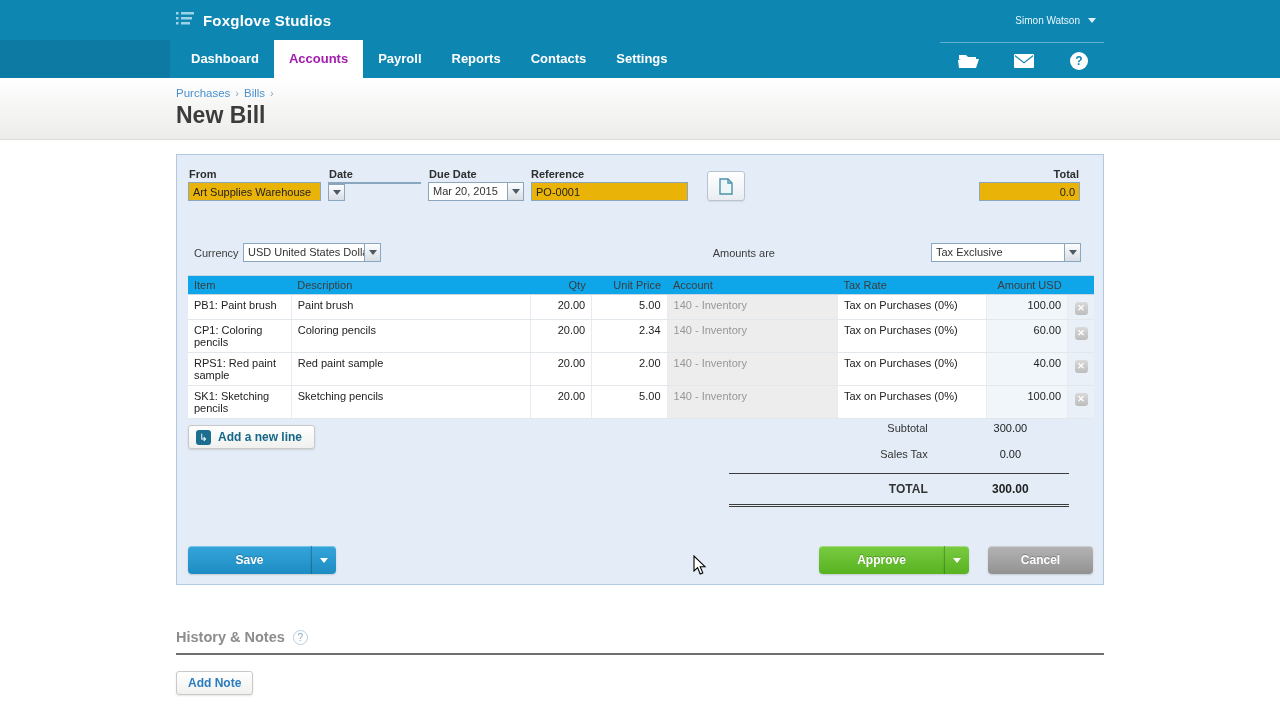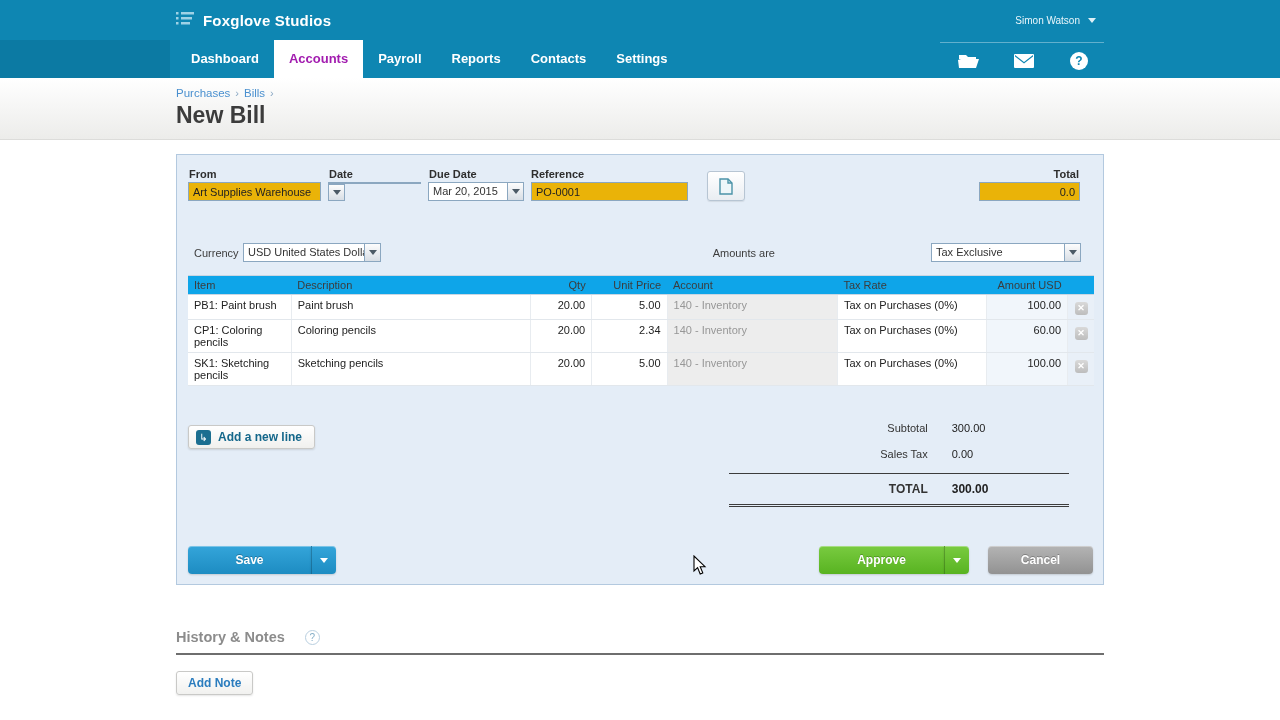--- a/index.html
+++ b/index.html
@@ -74,21 +74,21 @@
   
   .add-line-btn { position:absolute; left:11px; top:270px; height:24px; display:flex; align-items:center; gap:7px;
                   background:linear-gradient(#ffffff,#f0f0ee); border:1px solid #c9c9c7; border-radius:3px;
                   padding:0 12px 0 7px; cursor:pointer; box-shadow:0 1px 2px rgba(0,0,0,.12); }
   .add-line-ic { width:15px; height:15px; background:#1b6e90; border-radius:3px; color:#fff; font-size:10px;
                  line-height:15px; text-align:center; }
   .add-line-txt { color:#14678b; font-weight:bold; font-size:12px; }
   .totals { position:absolute; right:34px; top:260px; width:340px; }
   .tot-row { display:flex; justify-content:flex-end; align-items:center; height:26px; }
   .tot-label { width:200px; text-align:right; color:#333; font-size:11px; }
-  .tot-value { width:118px; text-align:left; color:#222; font-size:11px;margin-left:24px; }
+  .tot-value { width:118px; text-align:center; color:#222; font-size:11px;margin-left:24px; }
   .tot-rule { border-top:1px solid #3c3c3c; margin-top:6px; }
   .tot-grand .tot-label, .tot-grand .tot-value { font-weight:bold; font-size:12px; }
   .tot-grand { height:30px; }
   .tot-dbl { border-top:3px double #3c3c3c; }
 
   
   .actions { position:absolute; left:0; right:0; top:391px; height:28px; }
   .btn { height:28px; border-radius:4px; color:#fff; font-weight:bold; font-size:12px;
          display:inline-flex; align-items:center; justify-content:center; cursor:pointer;
          text-shadow:0 -1px 0 rgba(0,0,0,.25); box-shadow:inset 0 1px 0 rgba(255,255,255,.35), 0 1px 2px rgba(0,0,0,.15); }
@@ -98,21 +98,21 @@
   .btn-save { background:linear-gradient(#34a5da,#1d8cc2); }
   .btn-approve { background:linear-gradient(#79cb40,#58b321); }
   .btn-cancel { position:absolute; right:10px; width:105px; background:linear-gradient(#b4b4b4,#929292); }
   .caret-down-w { width:0; height:0; border-left:4px solid transparent; border-right:4px solid transparent;
                   border-top:5px solid #fff; }
   .pos-save { left:11px; } .pos-save .main { width:123px; }
   .pos-approve { right:134px; } .pos-approve .main { width:125px; }
 
   
   .history { width:928px; margin:44px auto 0; }
-  .history-head { display:flex; align-items:center; gap:20px; }
+  .history-head { display:flex; align-items:center; gap:8px; }
   .history-title { color:#8c8c8c; font-weight:bold; font-size:14.5px; }
   .help-circle { width:15px; height:15px; border:1px solid #b9cfe0; border-radius:50%; color:#85aec7;
                  font-size:10px; line-height:14px; text-align:center; background:#fff; cursor:pointer; }
   .history-rule { border:none; border-top:2px solid #6e6e6e; margin-top:8px; }
   .add-note-btn { margin-top:16px; display:inline-block; background:linear-gradient(#ffffff,#f1f1ef);
                   border:1px solid #c9c9c7; border-radius:3px; padding:4px 11px; color:#2a7cbe;
                   font-weight:bold; font-size:12px; cursor:pointer; box-shadow:0 1px 2px rgba(0,0,0,.1); }
 
   .cursor { position:fixed; left:693px; top:555px; pointer-events:none; z-index:99; }
 </style>
@@ -259,20 +259,30 @@
         <td>CP1: Coloring pencils</td>
         <td>Coloring pencils</td>
         <td class="r">20.00</td>
         <td class="r">2.34</td>
         <td class="cell-account">140 - Inventory</td>
         <td>Tax on Purchases (0%)</td>
         <td class="r cell-amount">60.00</td>
         <td class="cell-del"><span class="del-icon">✕</span></td>
       </tr>
       <tr>
+        <td>RPS1: Red paint sample</td>
+        <td>Red paint sample</td>
+        <td class="r">20.00</td>
+        <td class="r">2.00</td>
+        <td class="cell-account">140 - Inventory</td>
+        <td>Tax on Purchases (0%)</td>
+        <td class="r cell-amount">40.00</td>
+        <td class="cell-del"><span class="del-icon">✕</span></td>
+      </tr>
+      <tr>
         <td>SK1: Sketching pencils</td>
         <td>Sketching pencils</td>
         <td class="r">20.00</td>
         <td class="r">5.00</td>
         <td class="cell-account">140 - Inventory</td>
         <td>Tax on Purchases (0%)</td>
         <td class="r cell-amount">100.00</td>
         <td class="cell-del"><span class="del-icon">✕</span></td>
       </tr>
     </tbody>

